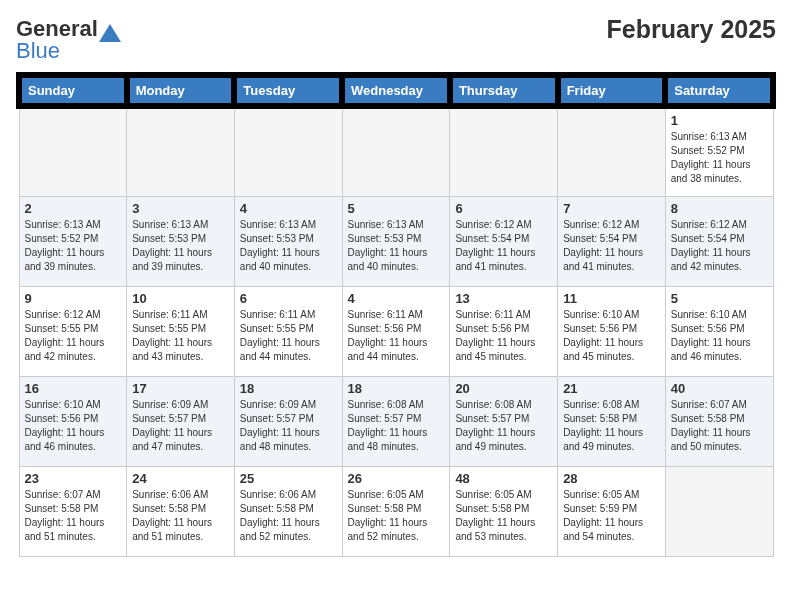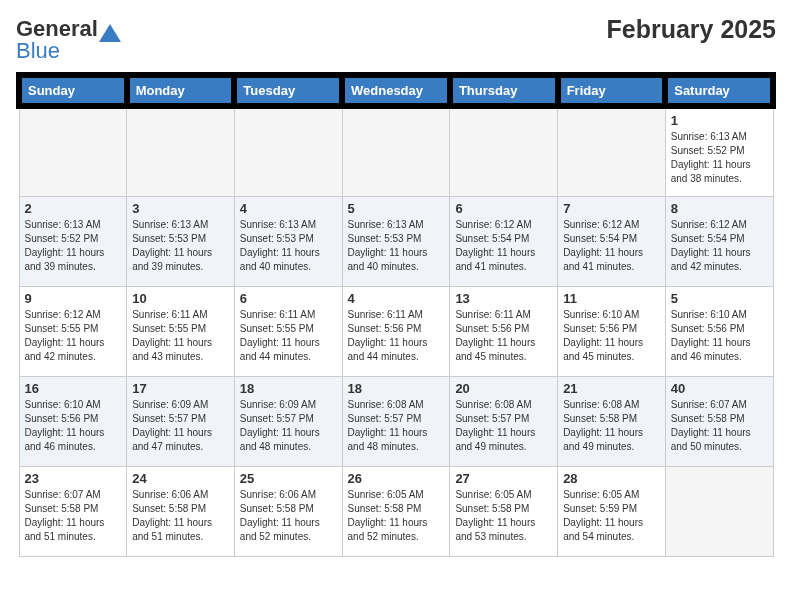--- a/index.html
+++ b/index.html
@@ -301,21 +301,21 @@
 and 52 minutes.</div>
         </td>
         <td>
           <div class="day-number">26</div>
           <div class="day-info" style="white-space: pre-line;">Sunrise: 6:05 AM
 Sunset: 5:58 PM
 Daylight: 11 hours
 and 52 minutes.</div>
         </td>
         <td>
-          <div class="day-number">27</div>
+          <div class="day-number">48</div>
           <div class="day-info" style="white-space: pre-line;">Sunrise: 6:05 AM
 Sunset: 5:58 PM
 Daylight: 11 hours
 and 53 minutes.</div>
         </td>
         <td>
           <div class="day-number">28</div>
           <div class="day-info" style="white-space: pre-line;">Sunrise: 6:05 AM
 Sunset: 5:59 PM
 Daylight: 11 hours

